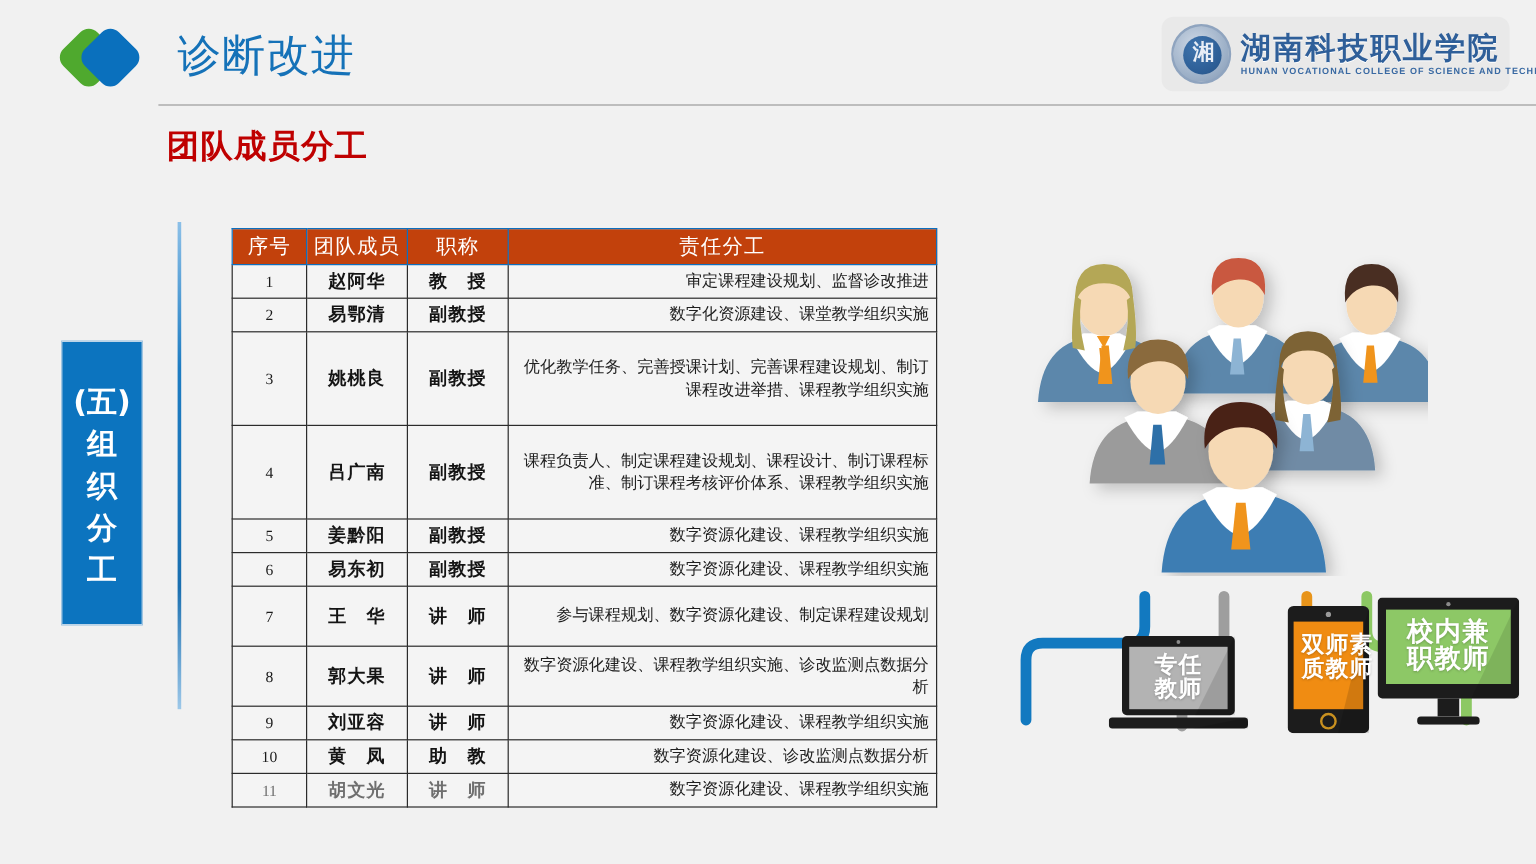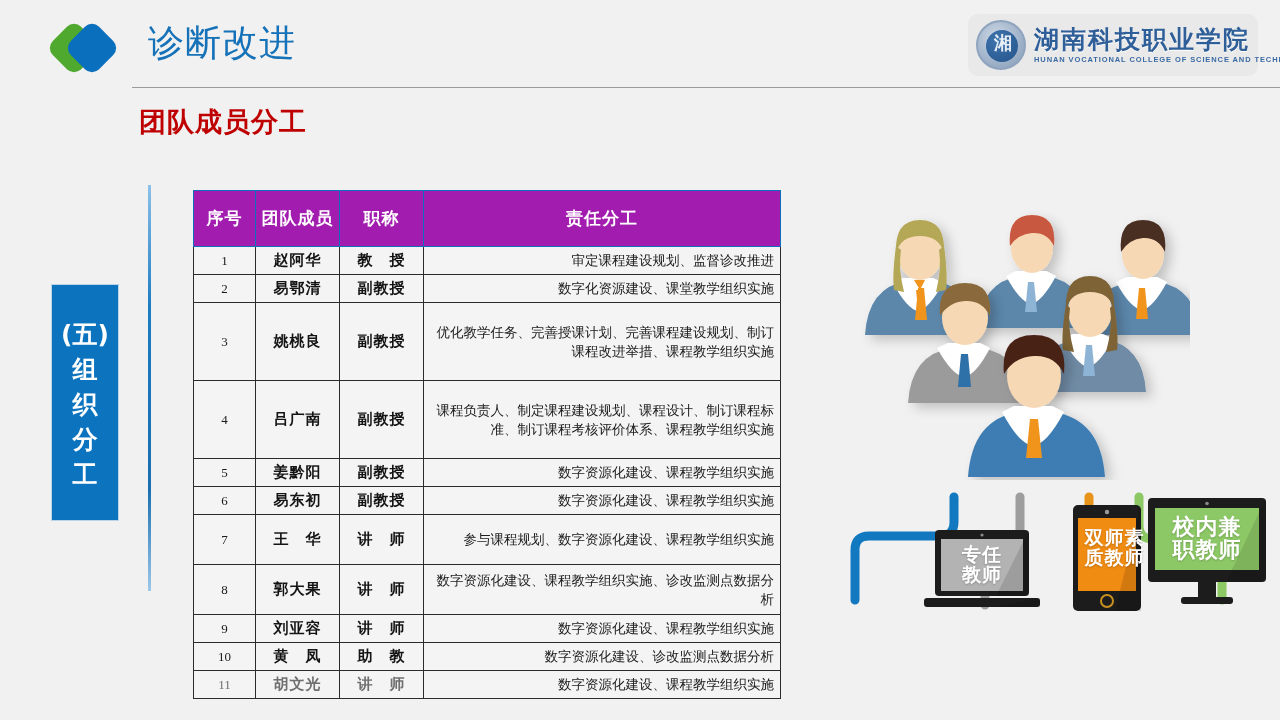--- a/index.html
+++ b/index.html
@@ -16,21 +16,21 @@
   }
 
   
   #header-logo-mark {
     position: absolute; left: 48px; top: 22px;
     width: 78px; height: 52px;
   }
   #header-title {
     position: absolute; left: 148px; top: 23px;
     font-size: 36px; color: #1572b8;
-    font-family: Liberation Mono, monospace;
+    font-family: Liberation Sans, sans-serif;
     letter-spacing: 1px; line-height: 46px; white-space: nowrap;
   }
   #header-rule {
     position: absolute; left: 132px; top: 87px;
     width: 1148px; height: 0;
     border-top: 1px solid #9a9a9a;
   }
   #subtitle {
     position: absolute; left: 139px; top: 104px;
     font-size: 27px; font-weight: bold; color: #bf0000;
@@ -100,25 +100,25 @@
     width: 587px;
     border-collapse: collapse;
     background: #f4f4f4;
     table-layout: fixed;
   }
   #team-table td, #team-table th {
     border: 1px solid #2b2b2b;
     background: #f4f4f4;
   }
   #team-table thead th {
-    background: #a21caf;
+    background: #c2410c;
     color: #ffffff;
-    font-size: 17px; font-weight: bold;
-    font-family: "DejaVu Sans", "Liberation Sans", sans-serif;
-    height: 56px; text-align: center; letter-spacing: 1px;
+    font-size: 17px; font-weight: normal;
+    font-family: "DejaVu Sans", "Liberation Sans", sans-serif;
+    height: 30px; text-align: center; letter-spacing: 1px;
     border-color: #0d6fbe;
   }
   .col-idx   { width: 62px; }
   .col-name  { width: 84px; }
   .col-title { width: 84px; }
   .col-duty  { width: 357px; }
   td.c-idx {
     text-align: center; font-size: 13px; color: #1a1a1a;
     font-family: "Liberation Serif", "DejaVu Serif", serif;
   }
@@ -234,21 +234,21 @@
         <tr class="r-short">
           <td class="c-idx">6</td>
           <td class="c-name">易东初</td>
           <td class="c-title">副教授</td>
           <td class="c-duty">数字资源化建设、课程教学组织实施</td>
         </tr>
         <tr class="r-mid">
           <td class="c-idx">7</td>
           <td class="c-name">王　华</td>
           <td class="c-title">讲　师</td>
-          <td class="c-duty">参与课程规划、数字资源化建设、课程教学组织实施</td>
+          <td class="c-duty">参与课程规划、数字资源化建设、制定课程建设规划</td>
         </tr>
         <tr class="r-mid">
           <td class="c-idx">8</td>
           <td class="c-name">郭大果</td>
           <td class="c-title">讲　师</td>
           <td class="c-duty">数字资源化建设、课程教学组织实施、诊改监测点数据分析</td>
         </tr>
         <tr class="r-short">
           <td class="c-idx">9</td>
           <td class="c-name">刘亚容</td>

